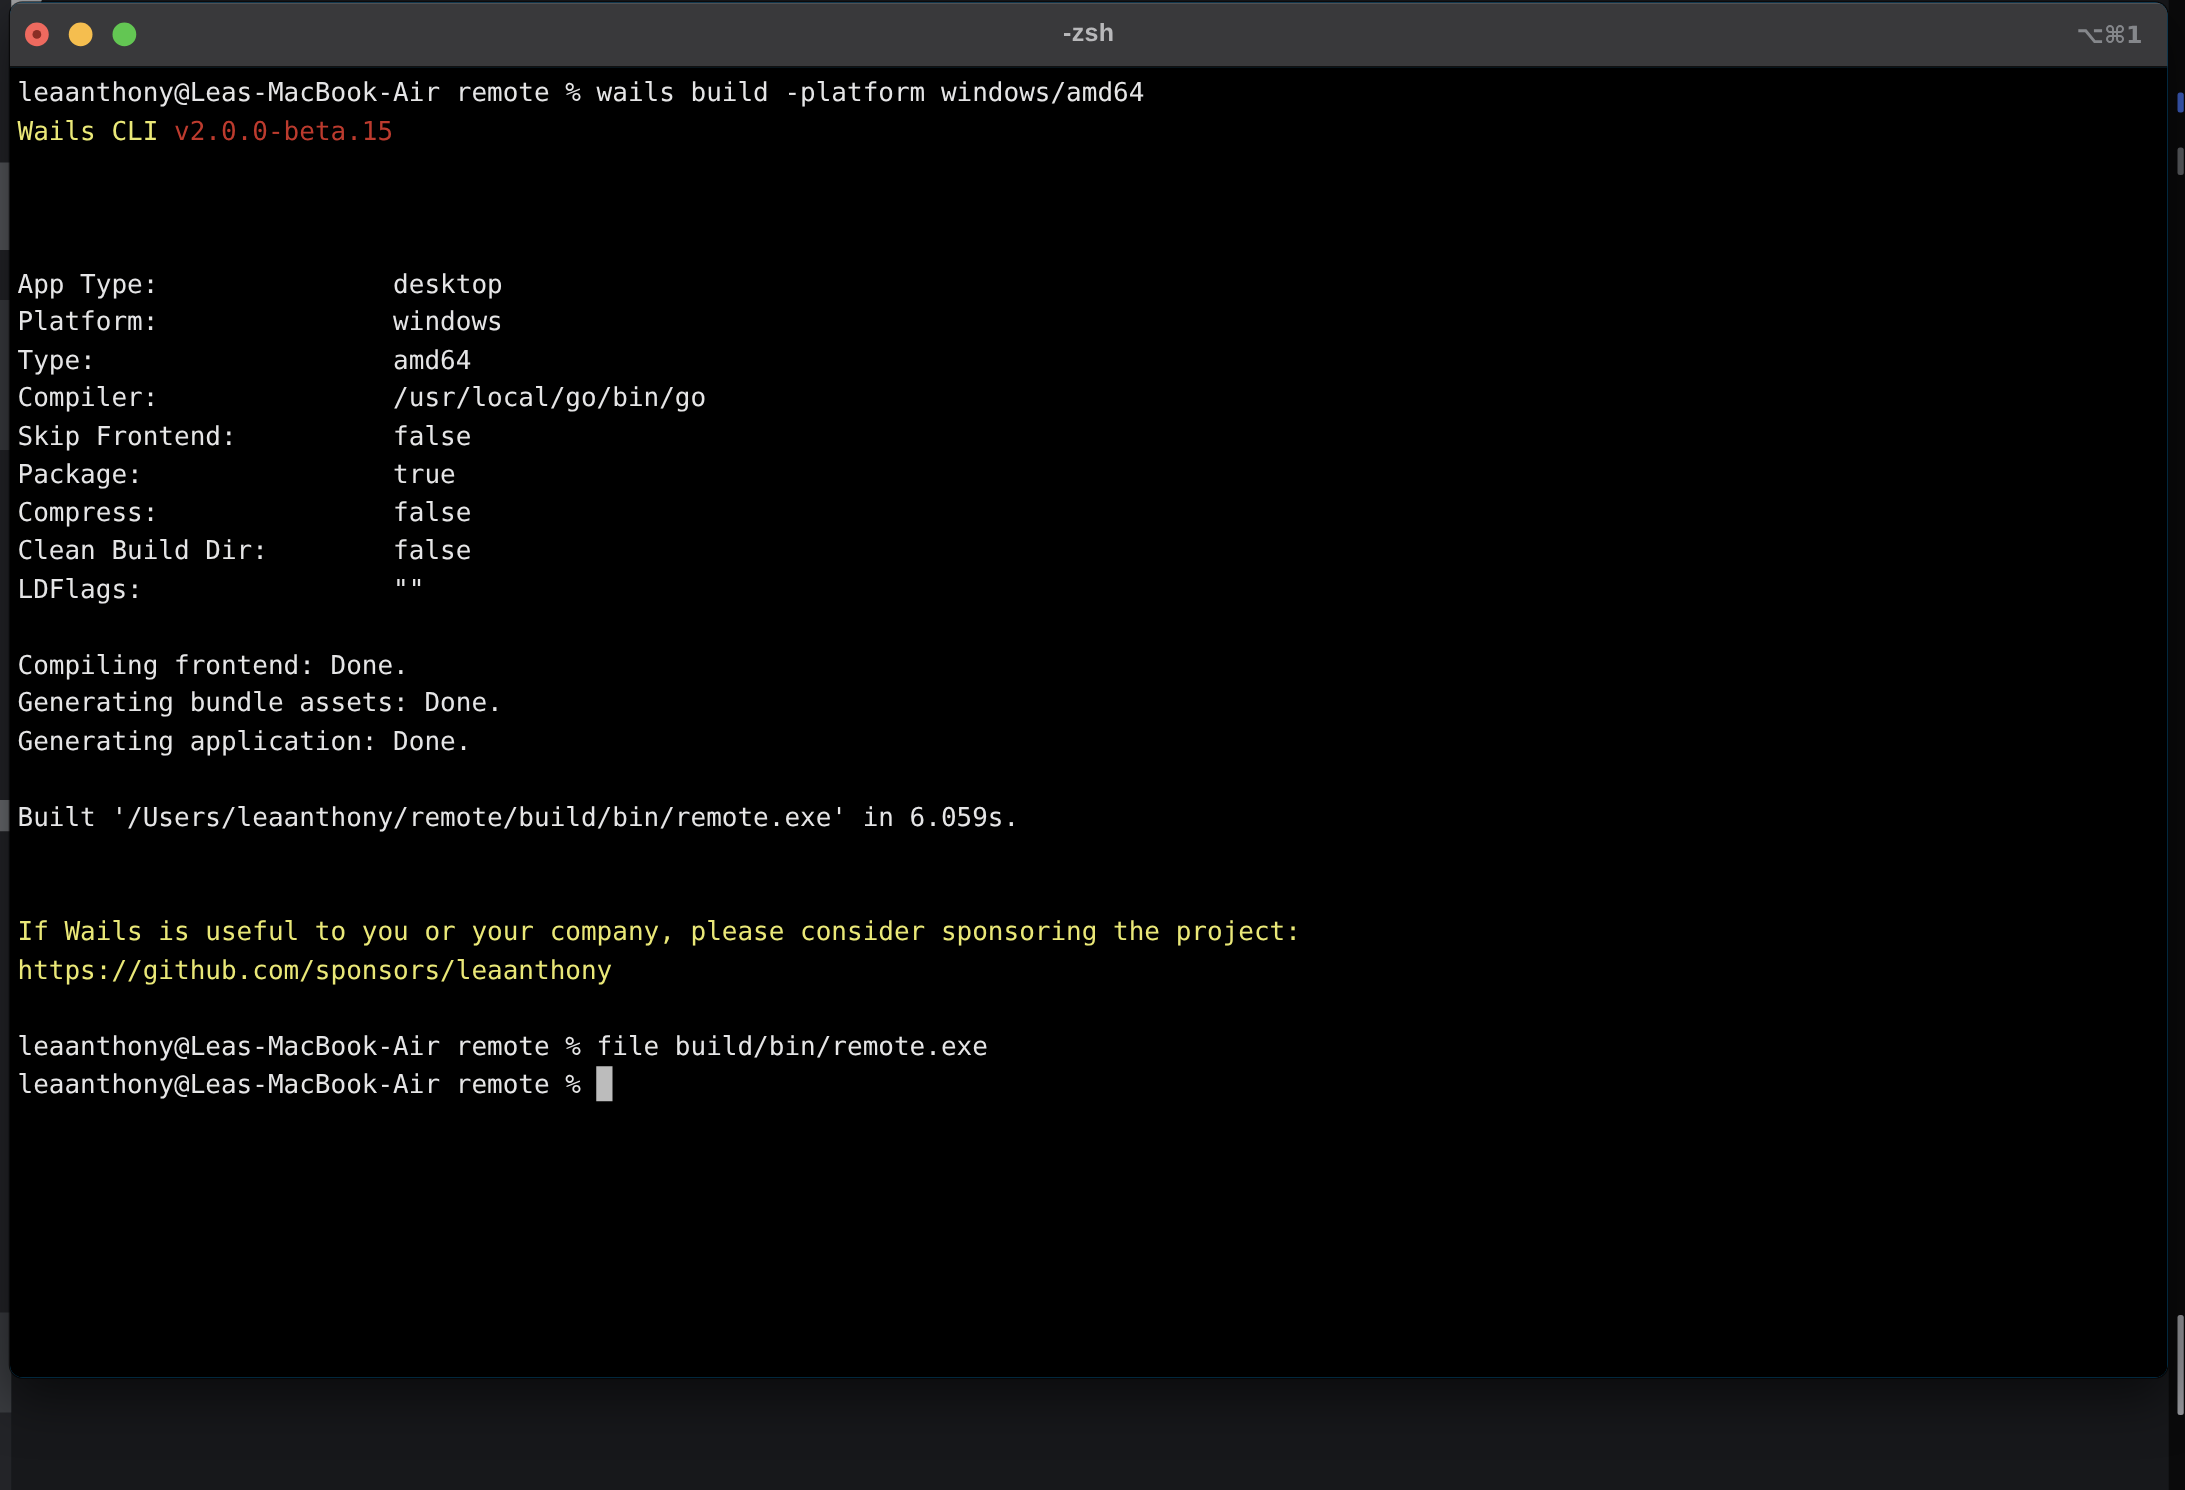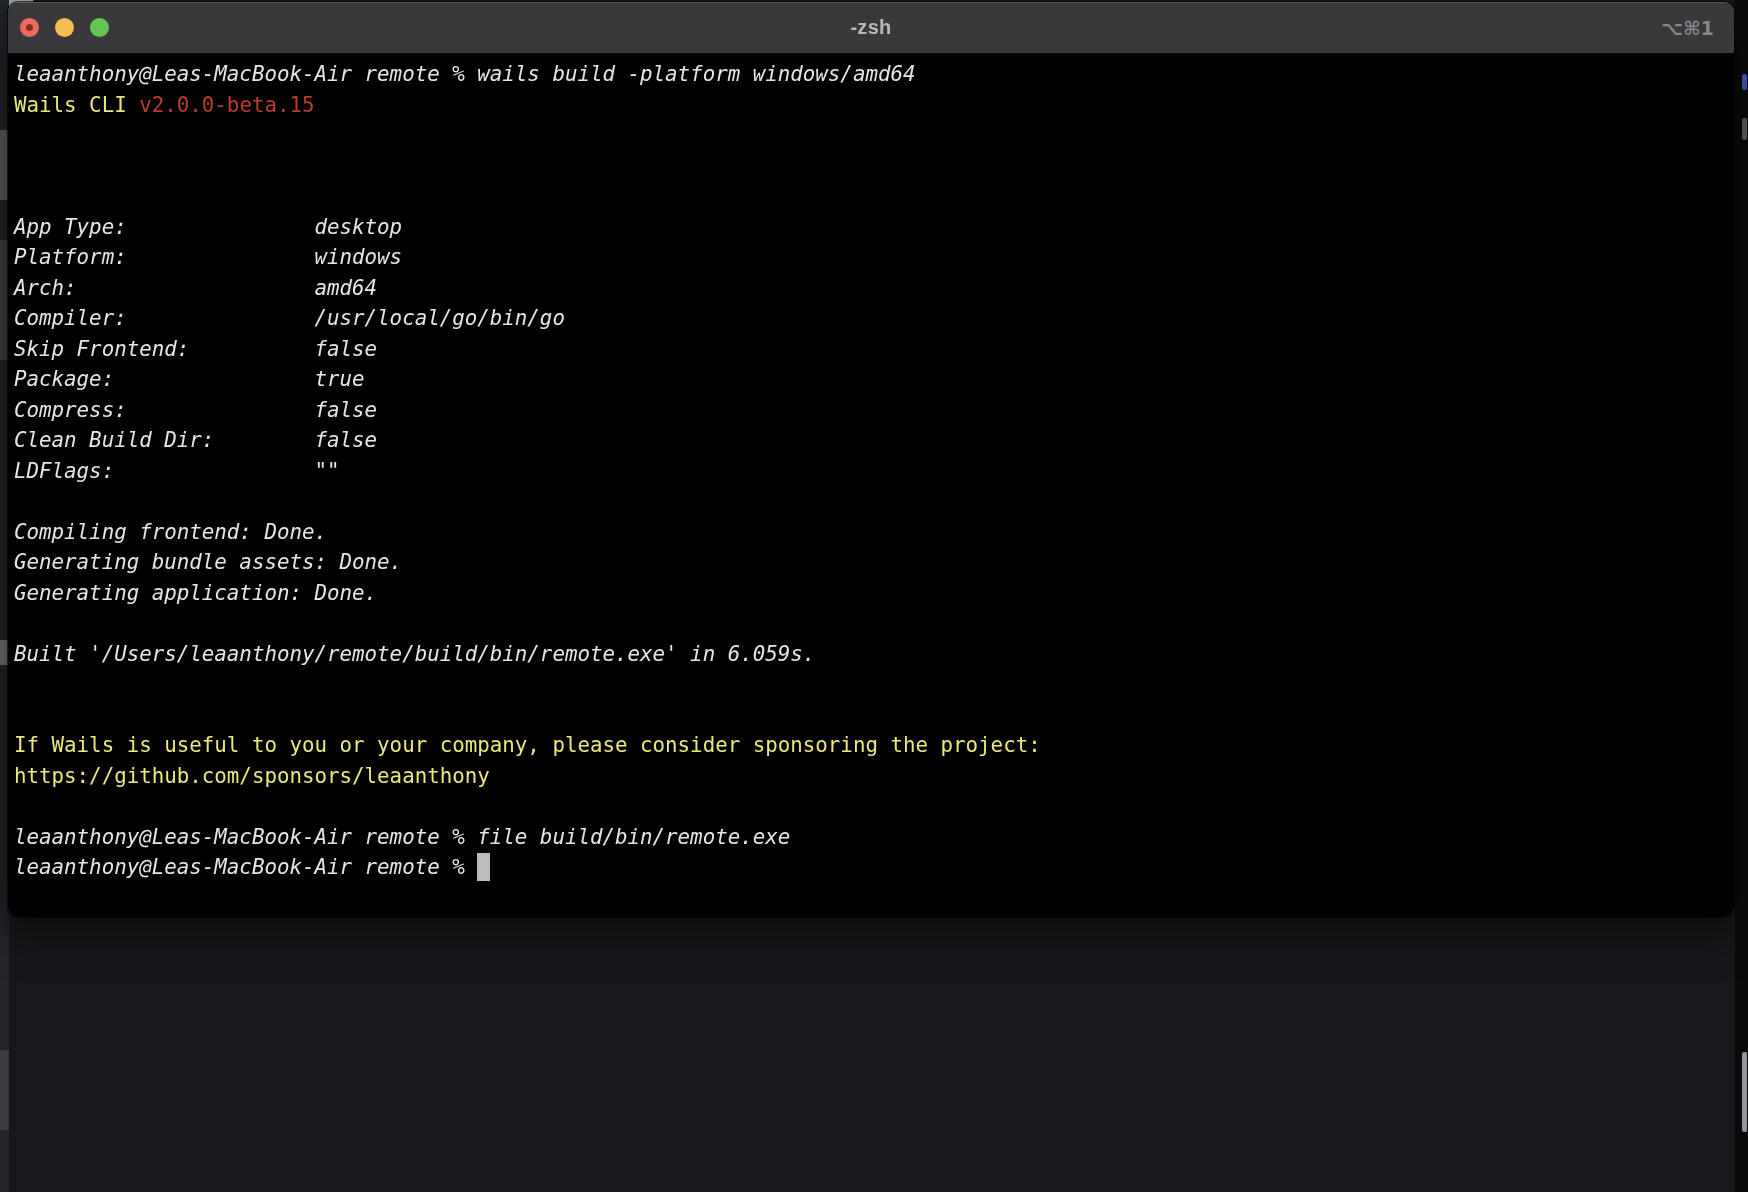--- a/index.html
+++ b/index.html
@@ -21,21 +21,21 @@
   .bg-topleft-blob{position:absolute;left:-16px;top:-20px;width:46px;height:54px;background:#a2a3a6;
     transform:rotate(18deg);border-radius:8px;z-index:0;}
   .bg-right{position:absolute;right:0;top:0;width:13px;height:1192px;background:#0a0a0b;z-index:0;}
   .bg-right .speck{position:absolute;right:1px;width:5px;border-radius:2px;}
   .speck-blue{top:74px;height:16px;background:#3d5ec0;}
   .speck-gray{top:118px;height:22px;background:#5c5e62;}
   .speck-thumb{top:1052px;height:80px;background:#94959a;border-radius:3px;}
 
   
   .window{
-    position:absolute;left:8px;top:2px;width:1726px;height:915px;
+    position:absolute;left:8px;top:2px;width:1726px;height:1100px;
     border-radius:10px;overflow:hidden;z-index:2;
     background:#0369a1;
     box-shadow:0 0 0 1px rgba(0,0,0,.65), 0 16px 42px rgba(0,0,0,.55);
   }
   .titlebar{
     position:relative;height:51px;
     background:var(--titlebar-bg);
     border-bottom:1px solid #030303;
     box-shadow:inset 0 1px 0 rgba(255,255,255,.16);
     display:flex;align-items:center;
@@ -65,21 +65,21 @@
     cursor:text;
   }
   .line{
     white-space:pre;
     font-family:"DejaVu Sans Mono", monospace;
     font-size:20.8px;
     line-height:30.5px;
     height:30.5px;
     color:var(--fg);
   }
-  .c-fg{color:var(--fg);font-style:italic;}
+  .c-fg{color:var(--fg);}
   .c-yellow{color:var(--yellow);}
   .c-red{color:var(--red);}
   .cursor{
     display:inline-block;width:13px;height:28px;
     background:var(--cursor);
     vertical-align:-7px;
   }
 </style>
 </head>
 <body style="--fg: #e5e5e6; --yellow: #eae878; --red: #bc3b2e; --cursor: #bcbcbc; --titlebar-bg: #39393b; --terminal-bg: #000000; --tl-red: #ee6a5f; --tl-yellow: #f5be4f; --tl-green: #63c653;">
@@ -111,21 +111,21 @@
   </div>
   <div class="screen">
     <div id="term">
         <div class="line"><span class="c-fg">leaanthony@Leas-MacBook-Air remote % wails build -platform windows/amd64</span></div>
         <div class="line"><span class="c-yellow">Wails CLI </span><span class="c-red">v2.0.0-beta.15</span></div>
         <div class="line"></div>
         <div class="line"></div>
         <div class="line"></div>
         <div class="line"><span class="c-fg">App Type:               desktop</span></div>
         <div class="line"><span class="c-fg">Platform:               windows</span></div>
-        <div class="line"><span class="c-fg">Arch:                   amd64</span></div>
+        <div class="line"><span class="c-fg">Type:                   amd64</span></div>
         <div class="line"><span class="c-fg">Compiler:               /usr/local/go/bin/go</span></div>
         <div class="line"><span class="c-fg">Skip Frontend:          false</span></div>
         <div class="line"><span class="c-fg">Package:                true</span></div>
         <div class="line"><span class="c-fg">Compress:               false</span></div>
         <div class="line"><span class="c-fg">Clean Build Dir:        false</span></div>
         <div class="line"><span class="c-fg">LDFlags:                ""</span></div>
         <div class="line"></div>
         <div class="line"><span class="c-fg">Compiling frontend: Done.</span></div>
         <div class="line"><span class="c-fg">Generating bundle assets: Done.</span></div>
         <div class="line"><span class="c-fg">Generating application: Done.</span></div>

